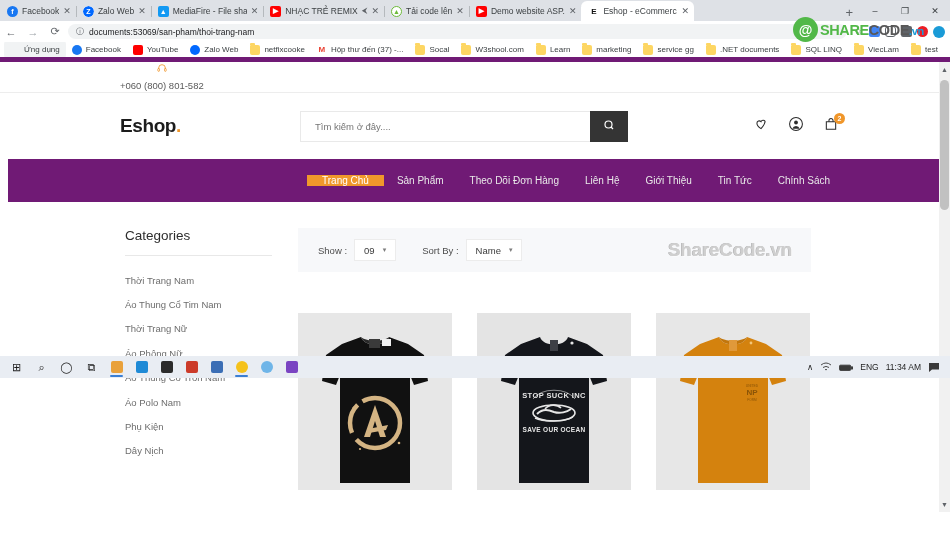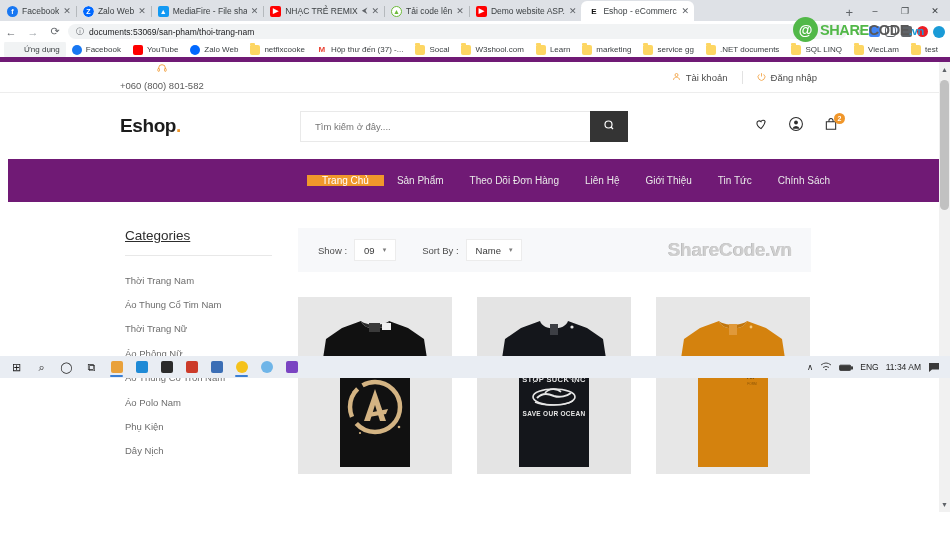--- a/index.html
+++ b/index.html
@@ -161,40 +161,40 @@
   }
   .nav-item {
     display: flex; align-items: center; padding: 0 13px;
     font-size: 10px; color: #e9e9e9; cursor: pointer; white-space: nowrap;
   }
   .nav-item.active { background: #f0982b; color: #fff; padding: 0 15px; }
 
   
   .content { display: flex; padding: 26px 0 0 0; }
   .sidebar { width: 147px; margin-left: 125px; }
-  .side-title { font-size: 13.5px; color: #2d2d2d; font-weight: 400; padding-bottom: 12px; border-bottom: 1px solid #e8e8e8; text-decoration: underline; }
+  .side-title { font-size: 13.5px; color: #2d2d2d; font-weight: 400; padding-bottom: 12px; border-bottom: 1px solid #e8e8e8; }
   .cat-list { list-style: none; padding-top: 12px; }
   .cat-list li { font-size: 9.5px; color: #6d6d6d; padding: 6.7px 0; cursor: pointer; white-space: nowrap; }
 
   .main { margin-left: 26px; width: 513px; }
   .toolbar {
     height: 44px; background: #f7f8fa;
     display: flex; align-items: center; padding: 0 20px; gap: 0px;
   }
   .tl-label { font-size: 9.5px; color: #4d4d4d; margin-right: 7px; }
   .tl-select {
     background: #fff; border: 1px solid #ececec; height: 22px;
     display: flex; align-items: center; justify-content: center; gap: 8px;
     font-size: 9.5px; color: #3a3a3a; padding: 8px 9px; cursor: pointer;
   }
   .tl-select .cv { font-size: 7px; color: #7d7d7d; }
   .gap-lg { width: 26px; }
 
   .grid { display: flex; gap: 25px; padding-top: 25px; }
-  .card { width: 154px; }
+  .card { width: 154px; margin-top: 16px; }
   .card-img {
     width: 154px; height: 177px; background: #e7e7e7;
     display: flex; align-items: flex-start; justify-content: center;
     overflow: hidden; position: relative;
   }
 
   
   .wm {
     position: absolute; font-weight: bold; color: #cfcfcf;
     text-shadow: 1px 1px 0 rgba(255,255,255,0.45), -0.5px -0.5px 0 rgba(90,90,90,0.5);
@@ -388,41 +388,20 @@
       <div class="topbar">
         <div class="phone">
           <span class="ic-orange">
             <svg width="10" height="10" viewBox="0 0 24 24" fill="none" stroke="#f0962a" stroke-width="2">
               <path d="M4 14v-2a8 8 0 0 1 16 0v2"></path>
                 <rect x="2" y="13" width="4" height="7" rx="2"></rect>
                 <rect x="18" y="13" width="4" height="7" rx="2"></rect>
             </svg>
           </span>
           <span>+060 (800) 801-582</span>
-        </div>
-        <div class="topbar-right">
-          <div class="tb-link">
-            <span class="ic-orange">
-              <svg width="9" height="9" viewBox="0 0 24 24" fill="none" stroke="#f0962a" stroke-width="2">
-                <circle cx="12" cy="8" r="4"></circle>
-                  <path d="M4 21c0-4.4 3.6-7 8-7s8 2.6 8 7"></path>
-              </svg>
-            </span>
-            <span>Tài khoản</span>
-          </div>
-          <div class="tb-sep"></div>
-          <div class="tb-link">
-            <span class="ic-orange">
-              <svg width="9" height="9" viewBox="0 0 24 24" fill="none" stroke="#f0962a" stroke-width="2">
-                <path d="M12 3v9"></path>
-                  <path d="M6.3 6.3a9 9 0 1 0 11.4 0"></path>
-              </svg>
-            </span>
-            <span>Đăng nhập</span>
-          </div>
         </div>
       </div>
 
       <div class="header">
         <div class="logo">
           <span>Eshop</span><span class="dot">.</span>
         </div>
         <div class="searchwrap">
           <input class="search-input" type="text" placeholder="Tìm kiếm ở đây...." style="">
           <button class="search-btn">

